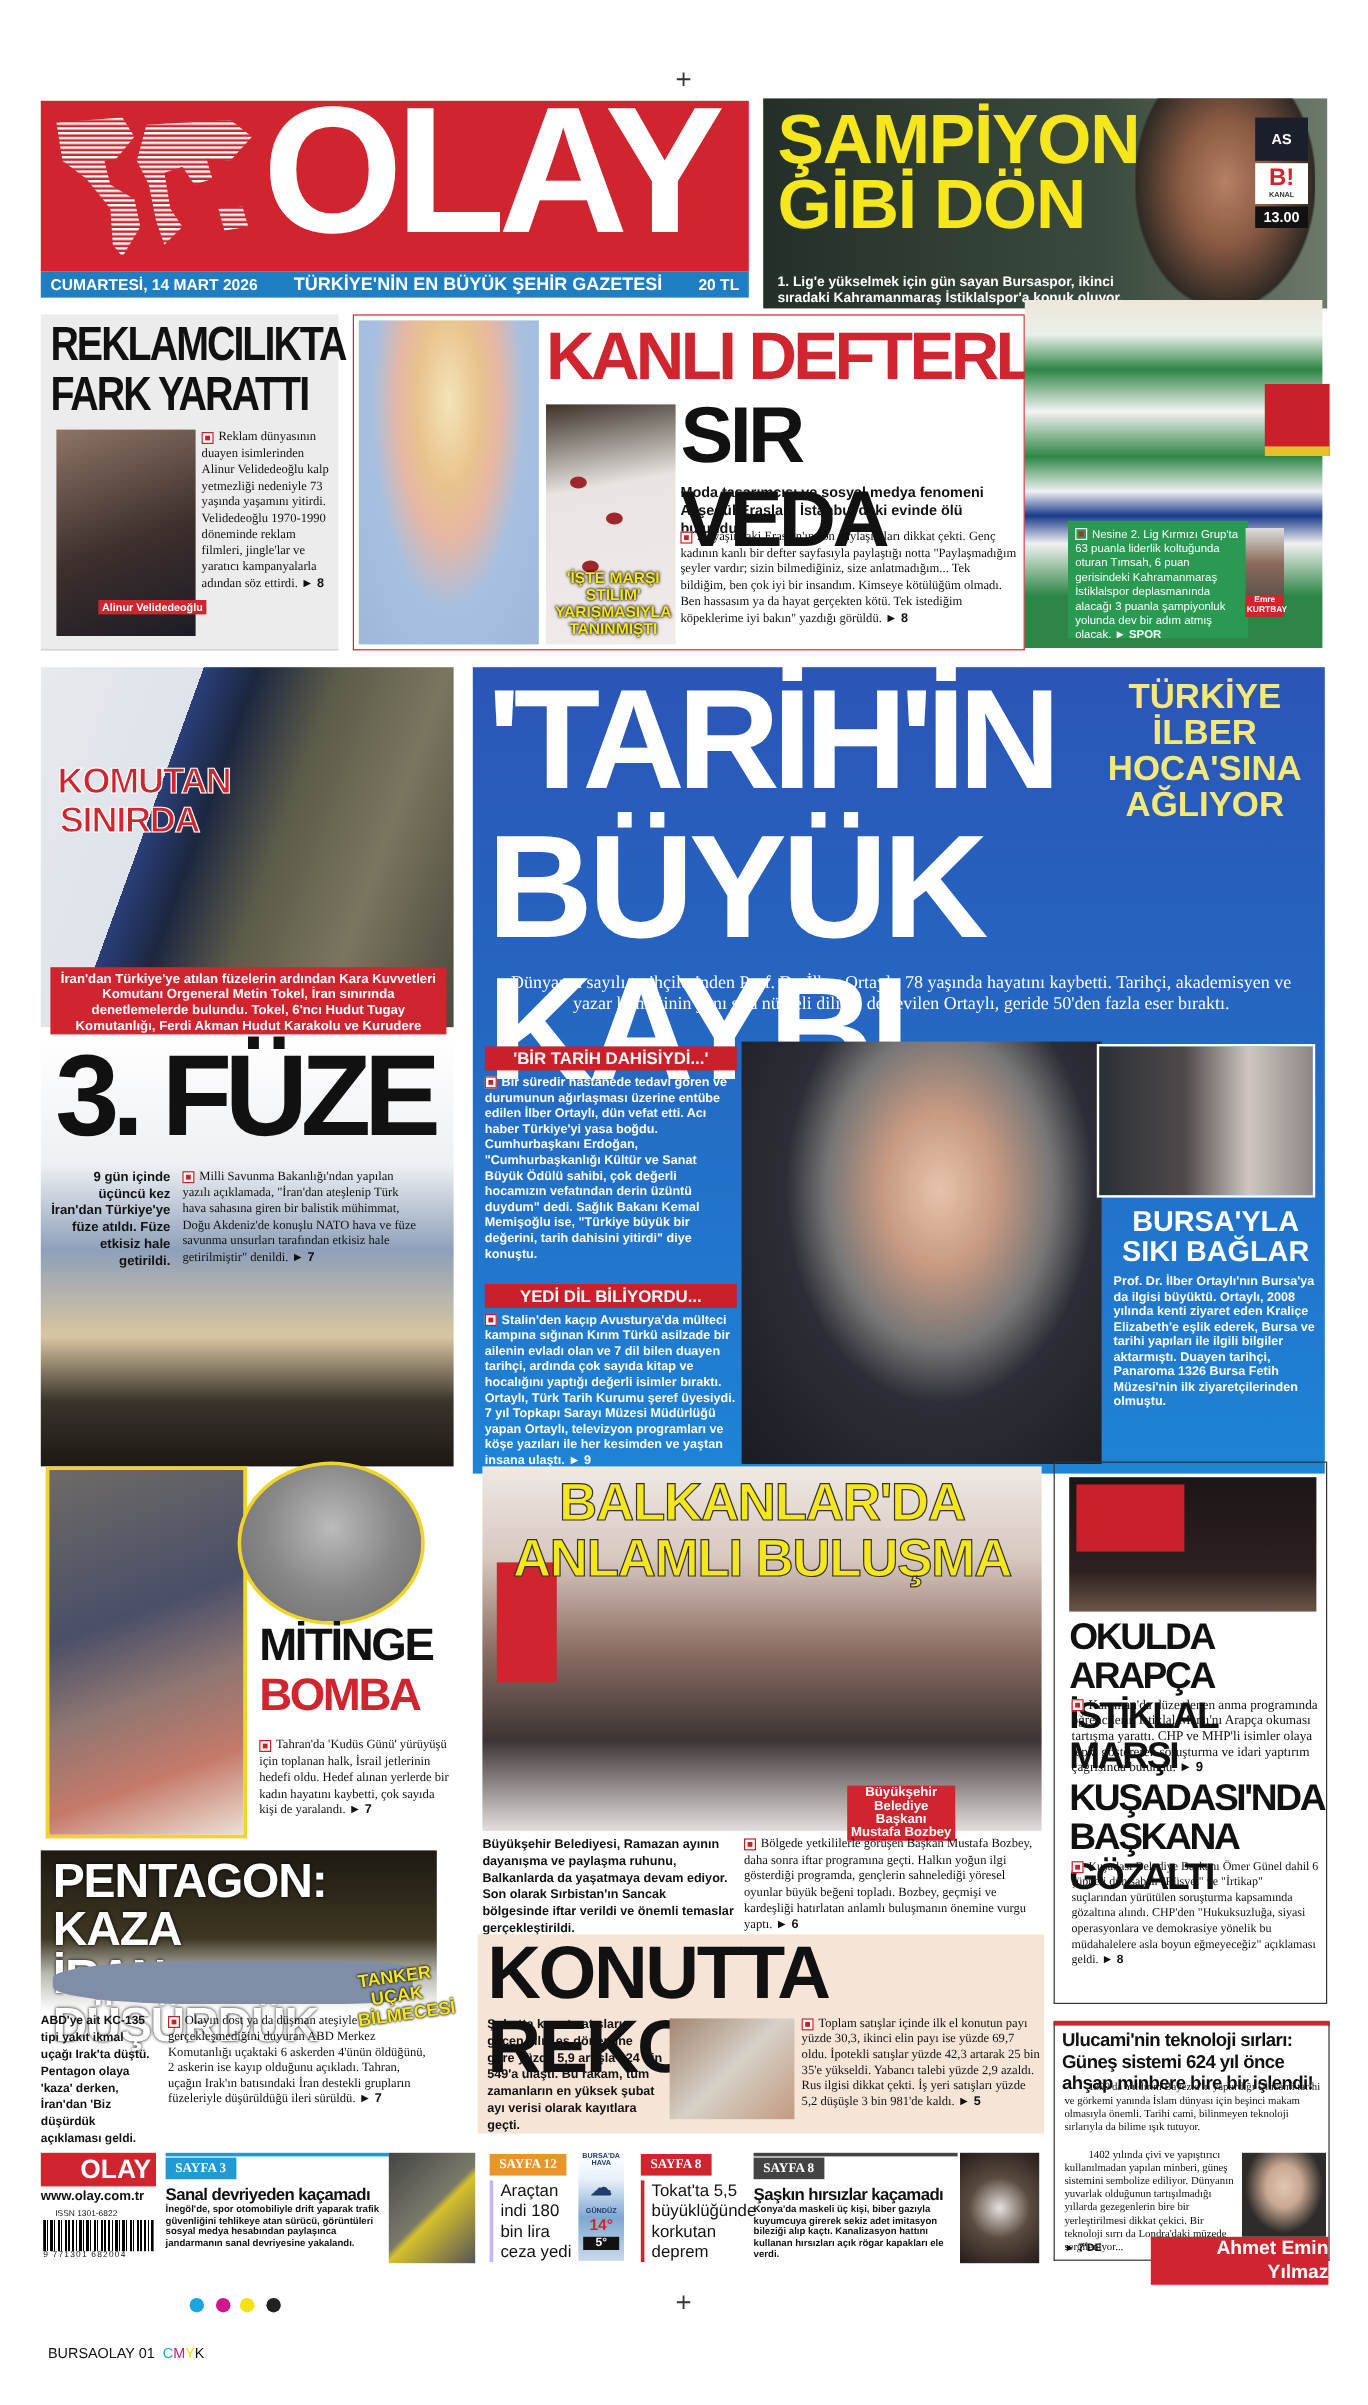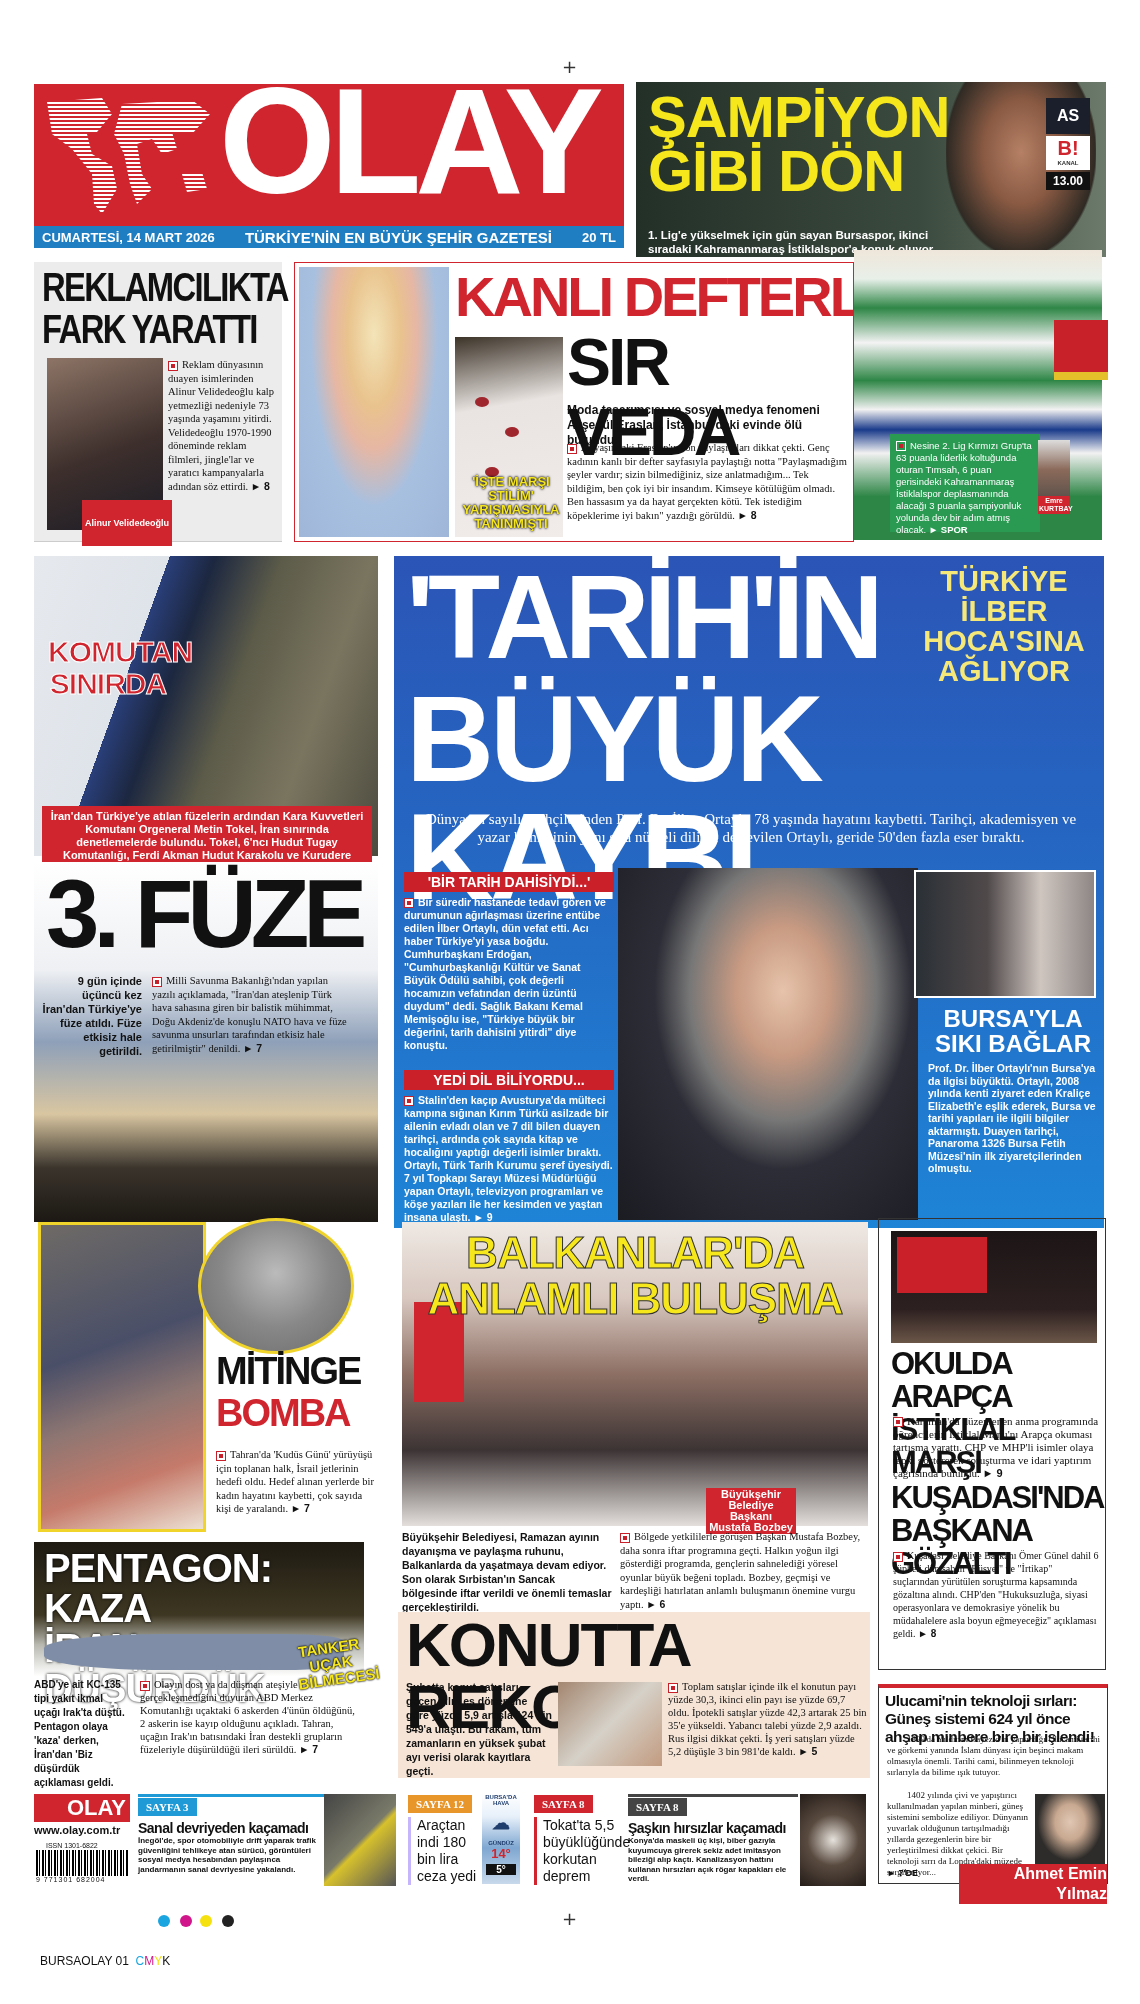--- a/index.html
+++ b/index.html
@@ -14,29 +14,29 @@
 #mast{left:34px;top:84px;width:590px;height:142px;background:#d0252e}
 #mast .map{left:8px;top:10px;width:170px;height:128px}
 #mast .logo{left:185px;top:-18px;font-size:150px;font-weight:900;color:#fff;letter-spacing:-6px;font-family:"Liberation Sans",sans-serif;line-height:1}
 #strip{left:34px;top:226px;width:590px;height:22px;background:#1f7ec2;color:#fff;font-weight:700;font-size:13px;display:flex;align-items:center;padding:0 8px;justify-content:space-between}
 
 #sport{left:636px;top:82px;width:470px;height:175px;background:linear-gradient(90deg,#233028,#3b4a3e 60%,#6b7a6a)}
 #sport h1{position:absolute;left:12px;top:8px;color:#f6e61c;font-size:58px;line-height:54px;font-weight:900;letter-spacing:-1px}
 #sport .sub{position:absolute;left:12px;top:146px;color:#fff;font-size:11.5px;font-weight:700;line-height:14px;width:300px}
 .player{position:absolute;left:310px;top:0;width:150px;height:175px;background:radial-gradient(ellipse at 50% 40%,#b58065 0,#8a5a43 35%,#2f2a24 70%,transparent 72%)}
 #tv{left:1046px;top:98px;width:50px;height:96px}
-#tv .as{width:44px;height:36px;background:#1b1f2c;color:#fff;font-weight:900;font-size:16px;text-align:center;line-height:36px}
+#tv .as{width:44px;height:36px;background:#1b1f2c;color:#fff;font-weight:900;font-size:12px;text-align:center;line-height:36px}
 #tv .bk{width:44px;height:34px;background:#fff;color:#d0252e;font-weight:900;font-size:20px;text-align:center;line-height:24px;margin-top:2px}
 #tv .bk small{display:block;font-size:6px;color:#333;line-height:6px}
 #tv .time{width:44px;background:#111;color:#fff;font-size:12px;font-weight:700;text-align:center;margin-top:2px;padding:2px 0}
 
 #rek{left:34px;top:262px;width:248px;height:280px;background:#ececec;border-bottom:1px solid #ccc}
 #rek h2{position:absolute;left:8px;top:4px;font-size:40px;line-height:42px;font-weight:900;letter-spacing:-2px;transform:scaleX(.82);transform-origin:left}
 #rek .photo{position:absolute;left:13px;top:96px;width:116px;height:172px;background:linear-gradient(160deg,#8d7466,#3d2f2c 55%,#1c1c26)}
-#rek .cap{position:absolute;left:48px;top:238px;background:#d0252e;color:#fff;font-size:9px;font-weight:700;padding:18px 3px;text-align:center}
+#rek .cap{position:absolute;left:48px;top:238px;background:#d0252e;color:#fff;font-size:9px;font-weight:700;padding:1px 3px;text-align:center}
 #rek .txt{position:absolute;left:134px;top:96px;width:110px;font-size:10.5px;line-height:13.5px}
 
 #kanli{left:294px;top:262px;width:560px;height:280px;border:1px solid #d0252e}
 #kanli .womanph{position:absolute;left:4px;top:4px;width:150px;height:270px;background:radial-gradient(ellipse at 50% 25%,#f3e4b8 0,#e9c38d 25%,#e6b7a4 40%,#a7c0e0 60%,#9fb6d8)}
 #kanli .diary{position:absolute;left:160px;top:74px;width:108px;height:200px;background:linear-gradient(170deg,#3c3328,#e9e4e1 35%,#f1ebea)}
 #kanli .diary i{position:absolute;width:14px;height:10px;border-radius:50%;background:#a0262d}
 #kanli .badge{position:absolute;left:166px;top:212px;color:#f6e61c;font-weight:900;font-size:13px;line-height:14px;text-align:center;width:100px;text-shadow:0 0 3px #000,0 0 2px #000}
 #kanli .t1{position:absolute;left:160px;top:4px;color:#d0252e;font-weight:900;font-size:56px;line-height:60px;letter-spacing:-3px;white-space:nowrap}
 #kanli .t2{position:absolute;left:272px;top:64px;color:#111;font-weight:900;font-size:66px;line-height:70px;letter-spacing:-3px}
 #kanli .lead{position:absolute;left:272px;top:140px;width:282px;font-size:12px;font-weight:700;line-height:15px}

